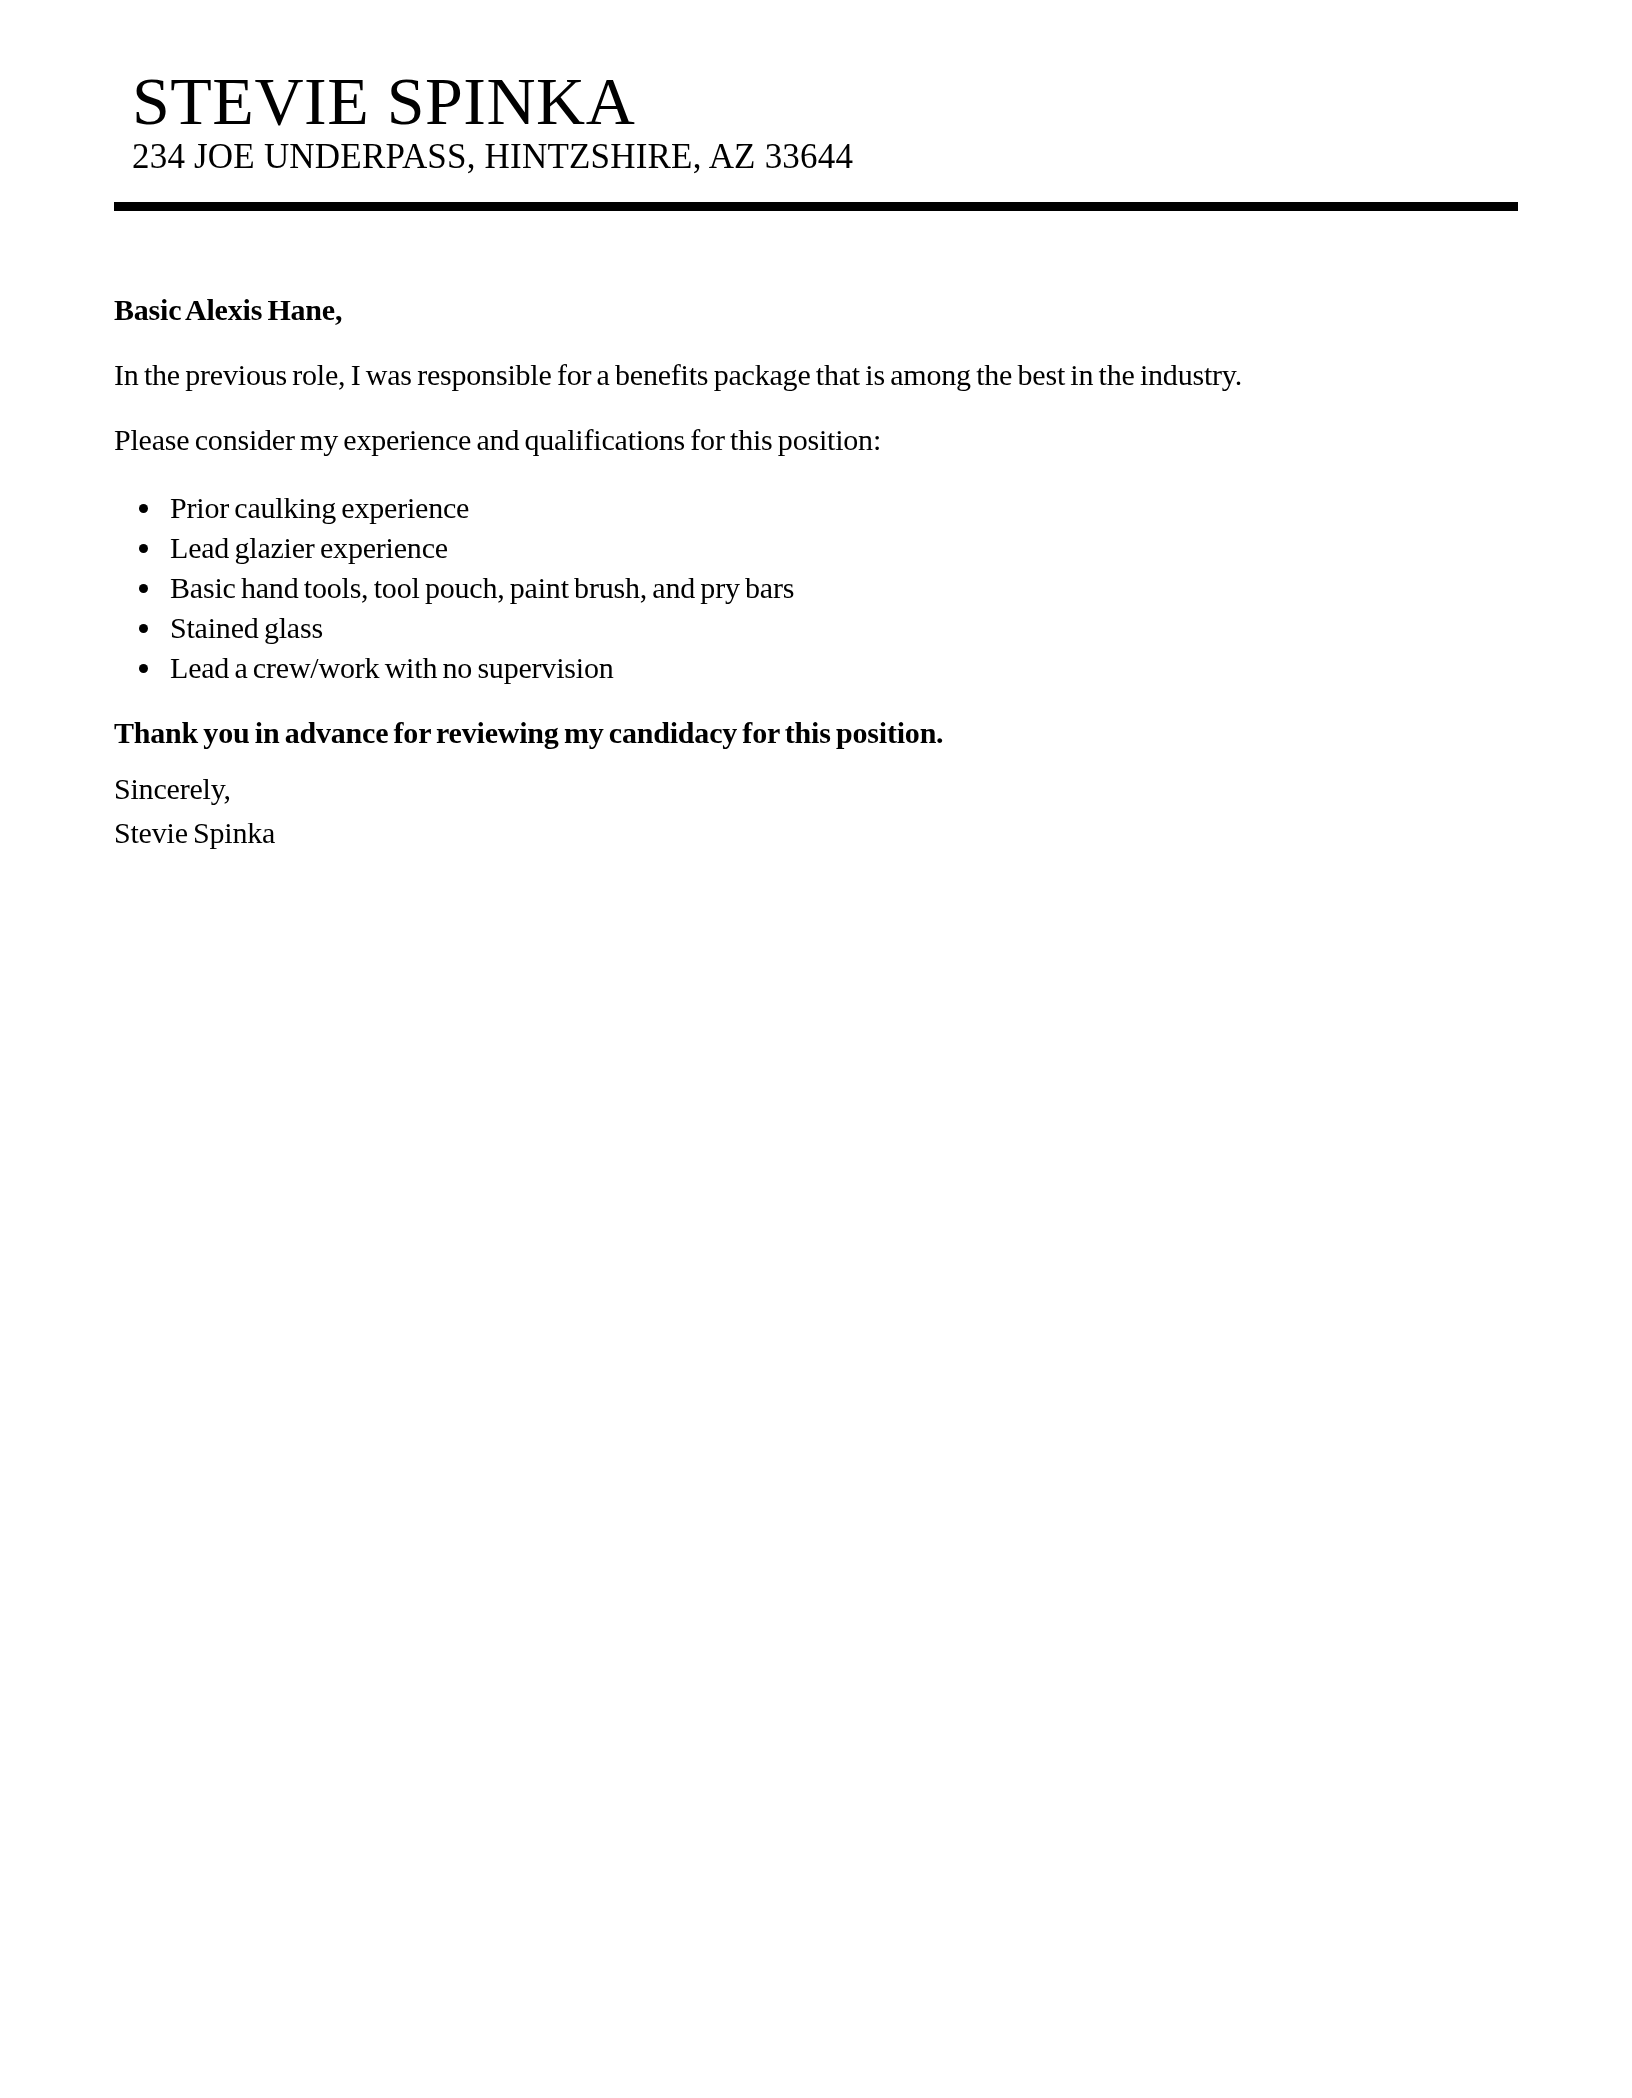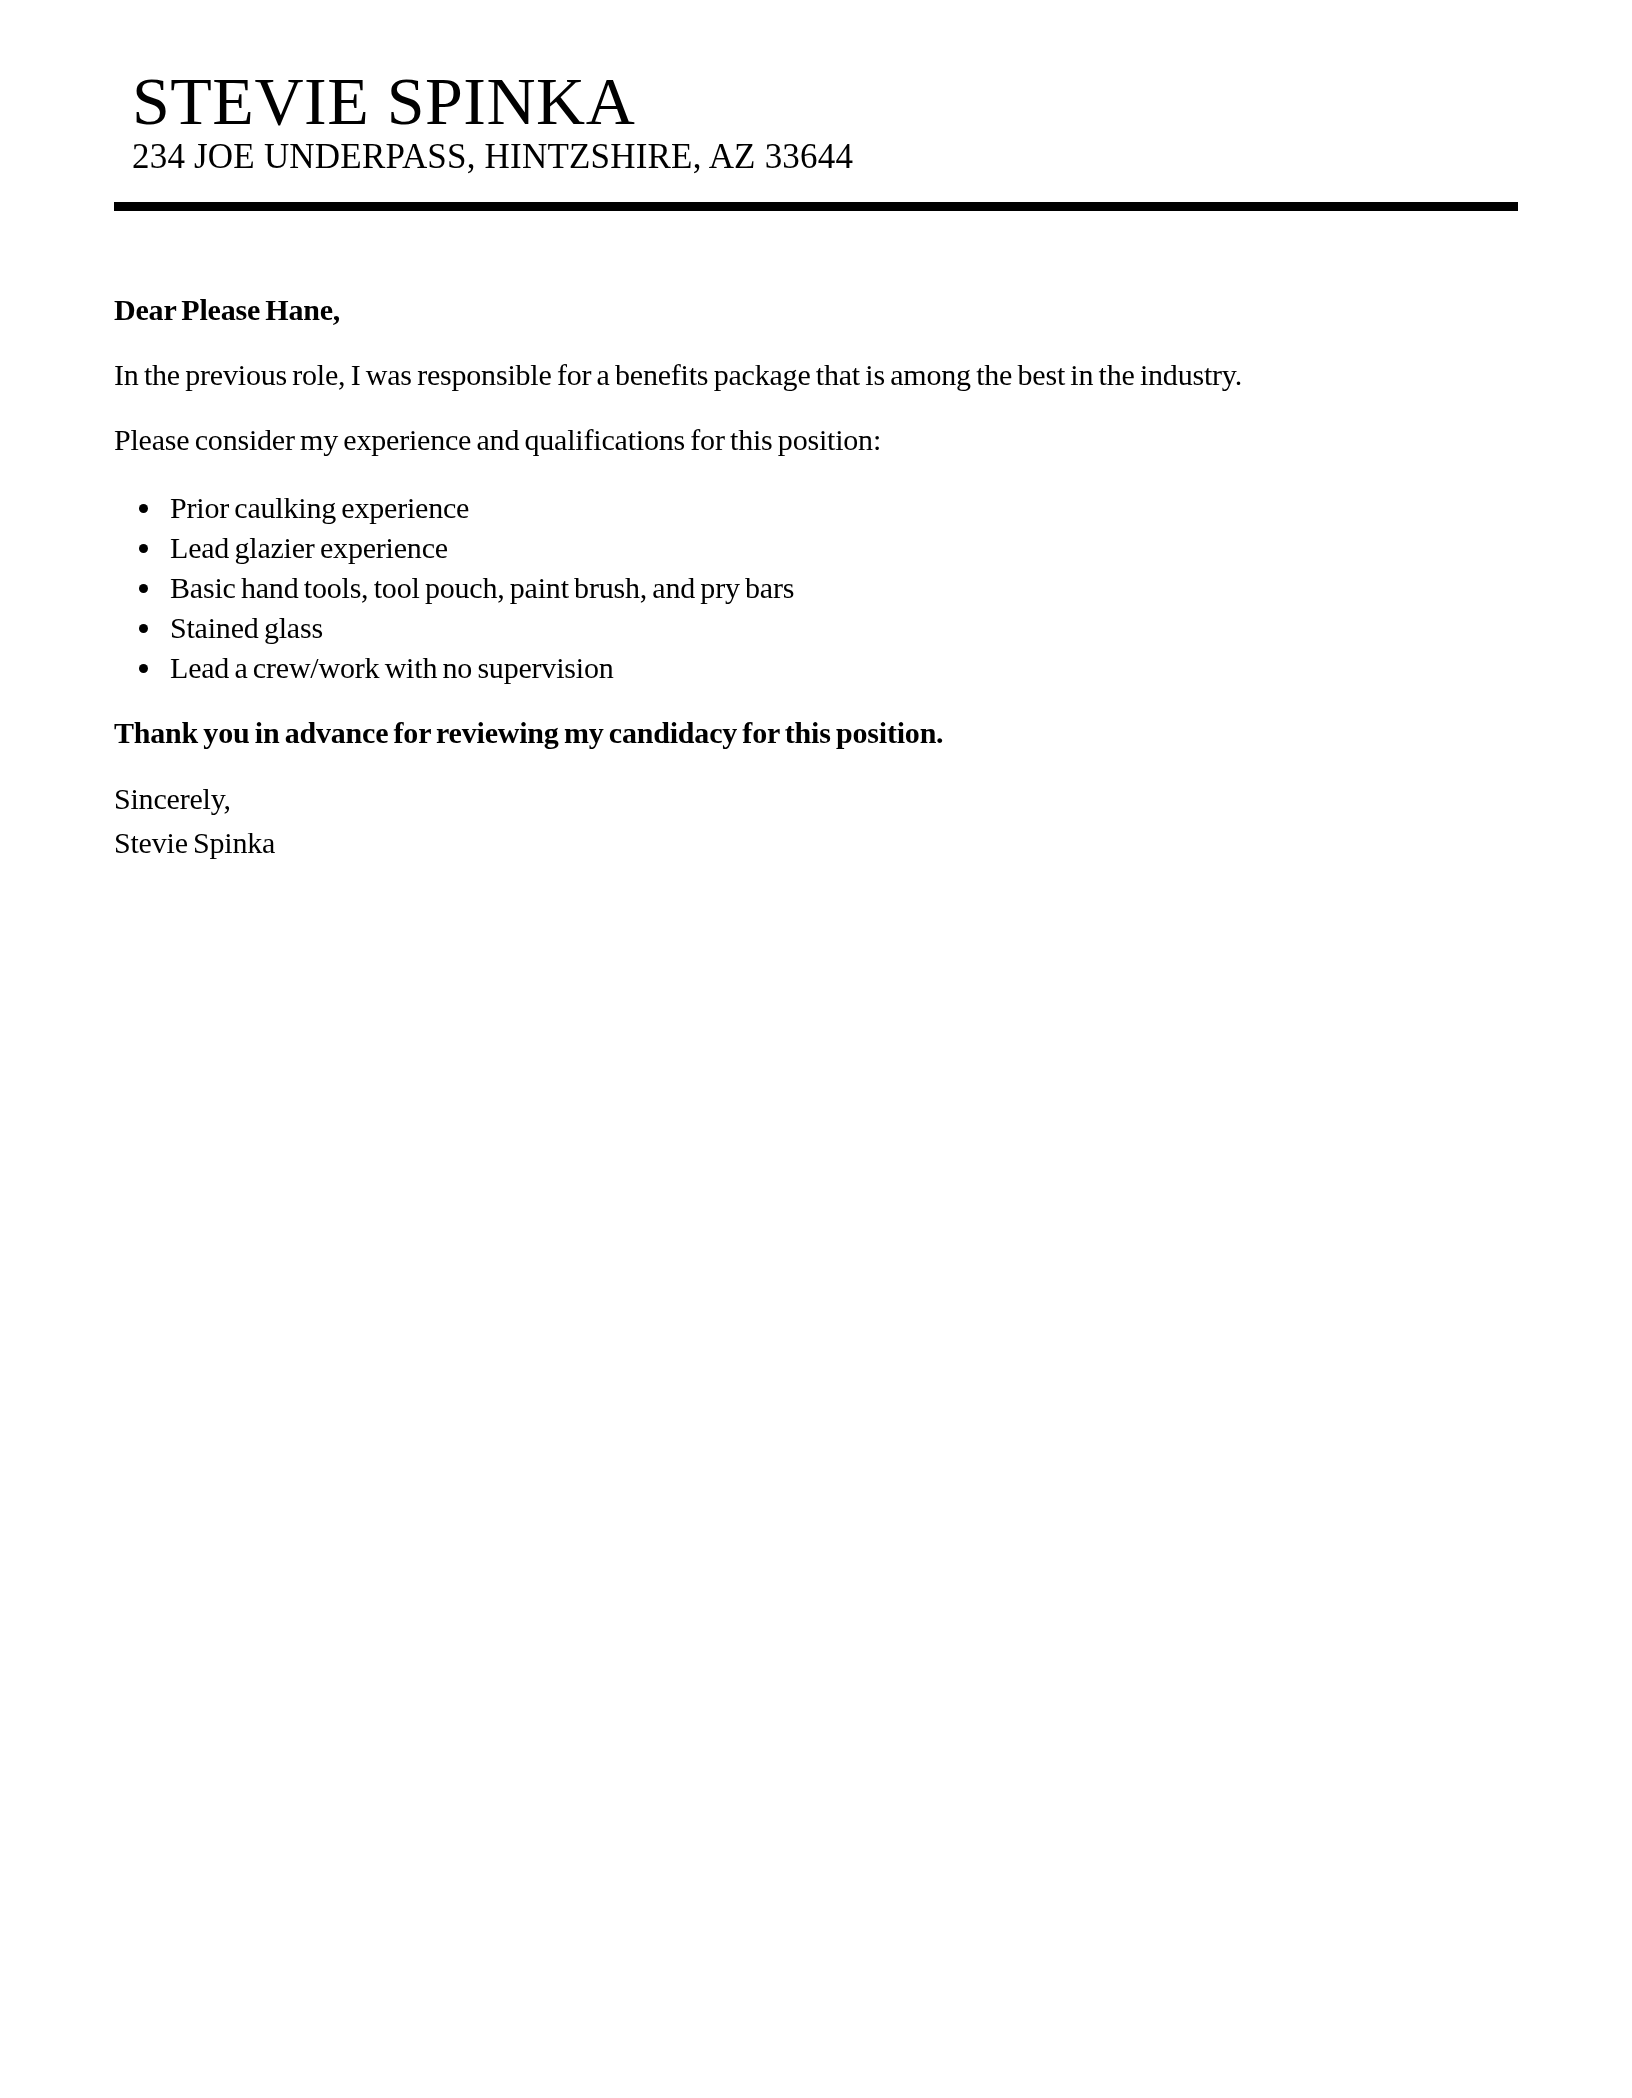--- a/index.html
+++ b/index.html
@@ -64,41 +64,41 @@
   }
   .qualifications li {
     line-height: 40px;
     padding-left: 6px;
   }
   .closing-statement {
     margin-top: 20px !important;
     font-weight: bold;
   }
   .signoff-block {
-    margin-top: 22px;
+    margin-top: 12px;
   }
   .signoff-block div {
     line-height: 44px;
   }
 </style>
 </head>
 <body>
 
 <div class="page">
 
   <div class="letter-header">
     <h1 class="applicant-name">STEVIE SPINKA</h1>
     <div class="applicant-address">234 JOE UNDERPASS, HINTZSHIRE, AZ 33644</div>
   </div>
 
   <div class="header-divider"></div>
 
   <div class="letter-body">
 
-    <p class="salutation">Dear Please Hane,</p>
+    <p class="salutation">Basic Alexis Hane,</p>
 
 
     <p class="body-paragraph">In the previous role, I was responsible for a benefits package that is among the best in the industry.</p>
 
     <p class="body-paragraph">Please consider my experience and qualifications for this position:</p>
 
     <ul class="qualifications">
 
         <li>Prior caulking experience</li>
 

